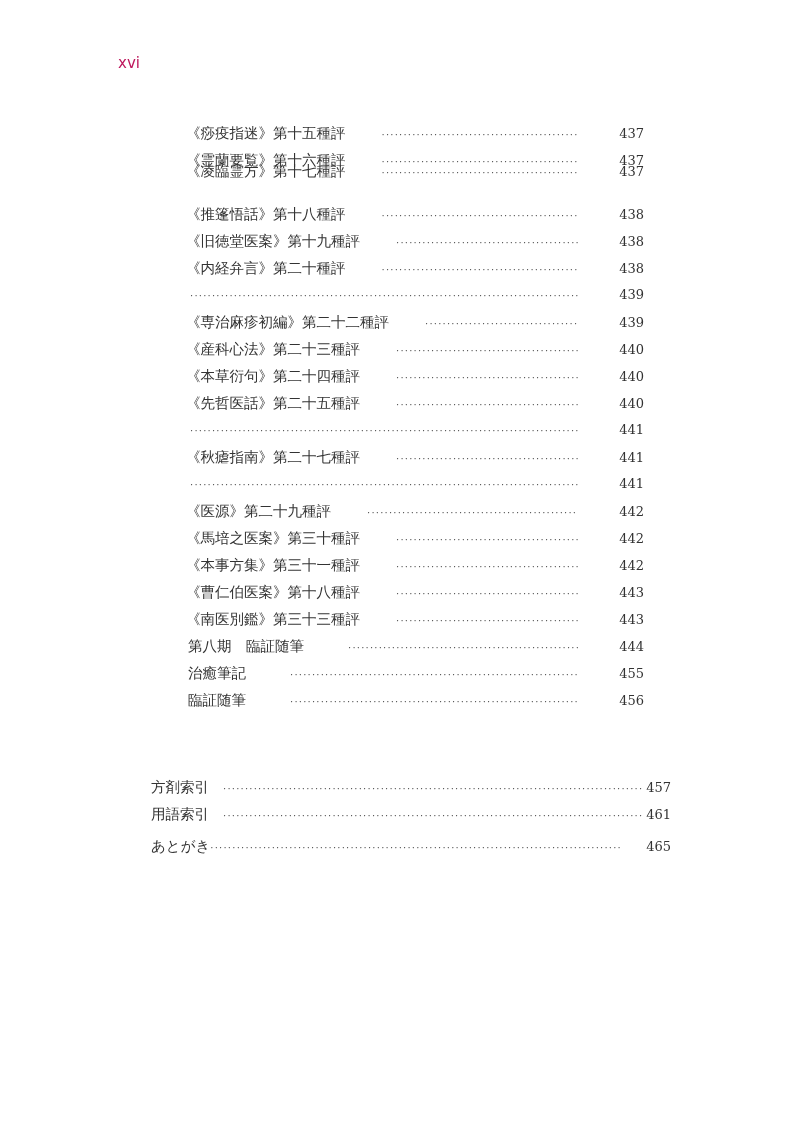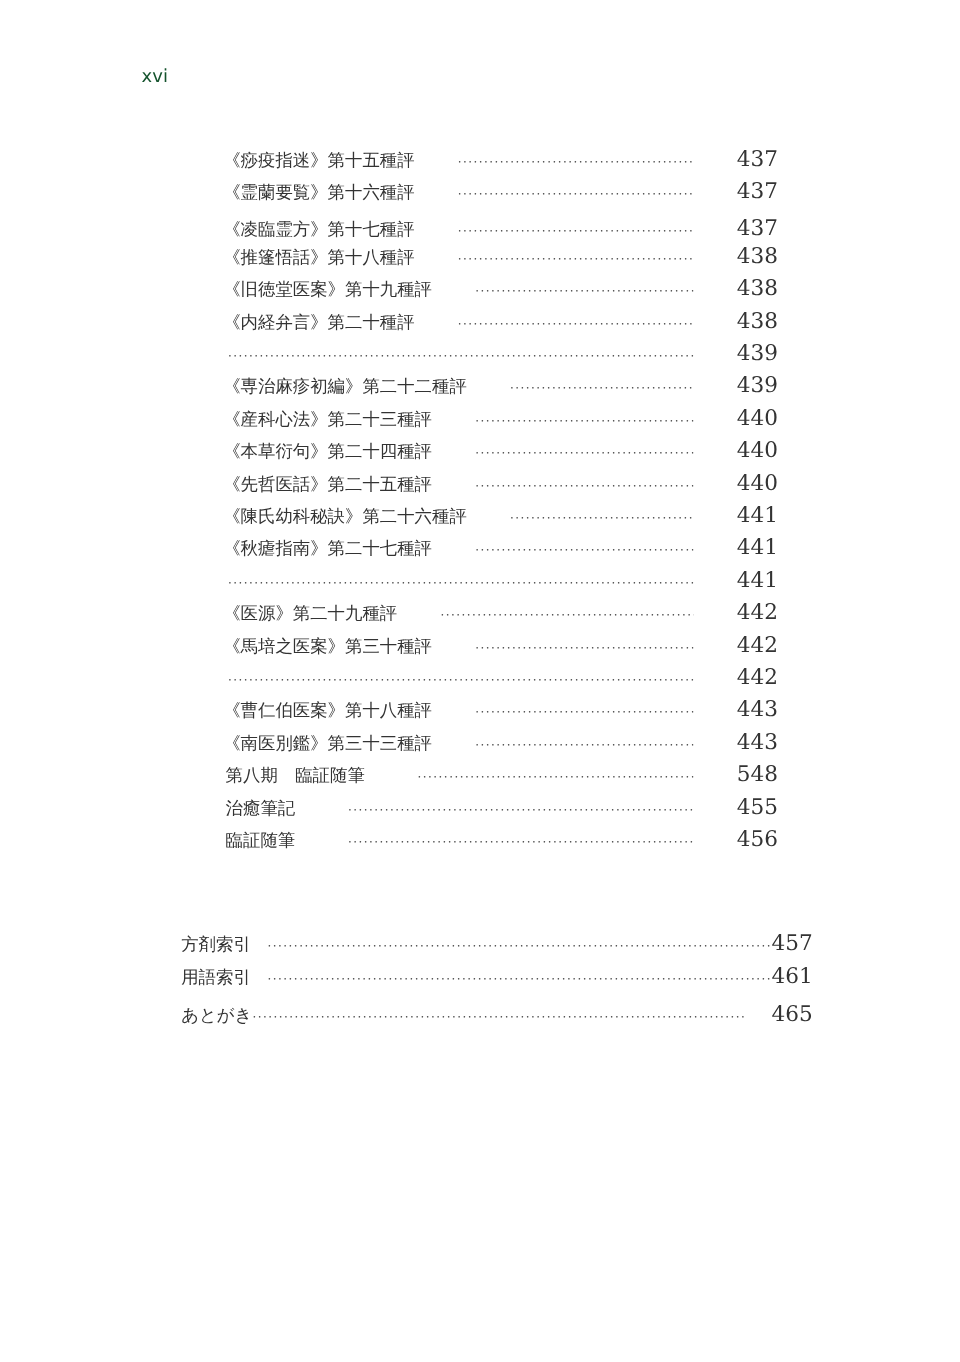--- a/index.html
+++ b/index.html
@@ -1,24 +1,24 @@
 <!DOCTYPE html>
 <html><head>
 <meta charset="utf-8">
 <style>
   html, body { margin:0; padding:0; background:#ffffff; }
   body { width:800px; height:1135px; position:relative; overflow:hidden;
          font-family:"DejaVu Serif", "Liberation Serif", serif; color:#333; }
-  .folio { position:absolute; left:118px; top:54px; font-family:"DejaVu Sans","Liberation Sans",sans-serif; font-size:15px; color:#14532d; }
+  .folio { position:absolute; left:118px; top:54px; font-family:"DejaVu Sans","Liberation Sans",sans-serif; font-size:15px; color:#be185d; }
   .toc { position:absolute; left:0; top:0; width:800px; }
   .row { position:absolute; display:flex; align-items:baseline; font-size:14.5px; height:22px; line-height:22px; white-space:nowrap; }
   .row .title { flex:0 0 auto; }
   .row .leader { flex:1 1 auto; overflow:hidden; color:#444; margin:0 4px; letter-spacing:1.2px; font-size:10px; }
   .row .leader::before { content:"································································································································"; }
-  .row .page { flex:0 0 auto; font-family:"DejaVu Serif","Liberation Serif",serif; font-size:18px; text-align:right; }
+  .row .page { flex:0 0 auto; font-family:"DejaVu Serif","Liberation Serif",serif; font-size:13px; text-align:right; }
   .inner .row { left:186px; width:458px;gap:32px; }
   .inner .row .page { width:30px; }
   .outer .row { left:151px; width:520px; }
   .outer .row .page { width:28px; }
   .outer .row.last .leader { margin-right:22px; }
   .outer .row.tight .leader { margin-right:0; }
 </style>
 </head>
 <body>
 
@@ -28,21 +28,21 @@
   <div class="row" style="top:122px">
       <span class="title">《痧疫指迷》第十五種評</span>
       <span class="leader"></span>
       <span class="page">437</span>
     </div>
   <div class="row" style="top:149px">
       <span class="title">《霊蘭要覧》第十六種評</span>
       <span class="leader"></span>
       <span class="page">437</span>
     </div>
-  <div class="row" style="top:180px">
+  <div class="row" style="top:160px">
       <span class="title">《凌臨霊方》第十七種評</span>
       <span class="leader"></span>
       <span class="page">437</span>
     </div>
   <div class="row" style="top:203px">
       <span class="title">《推篷悟話》第十八種評</span>
       <span class="leader"></span>
       <span class="page">438</span>
     </div>
   <div class="row" style="top:230px">
@@ -73,21 +73,20 @@
       <span class="title">《本草衍句》第二十四種評</span>
       <span class="leader"></span>
       <span class="page">440</span>
     </div>
   <div class="row" style="top:392px">
       <span class="title">《先哲医話》第二十五種評</span>
       <span class="leader"></span>
       <span class="page">440</span>
     </div>
   <div class="row" style="top:419px">
-      <span class="title">《陳氏幼科秘訣》第二十六種評</span>
       <span class="leader"></span>
       <span class="page">441</span>
     </div>
   <div class="row" style="top:446px">
       <span class="title">《秋瘧指南》第二十七種評</span>
       <span class="leader"></span>
       <span class="page">441</span>
     </div>
   <div class="row" style="top:473px">
       <span class="leader"></span>
@@ -97,37 +96,38 @@
       <span class="title">《医源》第二十九種評</span>
       <span class="leader"></span>
       <span class="page">442</span>
     </div>
   <div class="row" style="top:527px">
       <span class="title">《馬培之医案》第三十種評</span>
       <span class="leader"></span>
       <span class="page">442</span>
     </div>
   <div class="row" style="top:554px">
+      <span class="title">《本事方集》第三十一種評</span>
       <span class="leader"></span>
       <span class="page">442</span>
     </div>
   <div class="row" style="top:581px">
       <span class="title">《曹仁伯医案》第十八種評</span>
       <span class="leader"></span>
       <span class="page">443</span>
     </div>
   <div class="row" style="top:608px">
       <span class="title">《南医別鑑》第三十三種評</span>
       <span class="leader"></span>
       <span class="page">443</span>
     </div>
   <div class="row" style="top:635px; left:188px; width:456px">
       <span class="title">第八期　臨証随筆</span>
       <span class="leader" style="margin-left:12px"></span>
-      <span class="page">548</span>
+      <span class="page">444</span>
     </div>
   <div class="row" style="top:662px; left:188px; width:456px">
       <span class="title">治癒筆記</span>
       <span class="leader" style="margin-left:12px"></span>
       <span class="page">455</span>
     </div>
   <div class="row" style="top:689px; left:188px; width:456px">
       <span class="title">臨証随筆</span>
       <span class="leader" style="margin-left:12px"></span>
       <span class="page">456</span>

